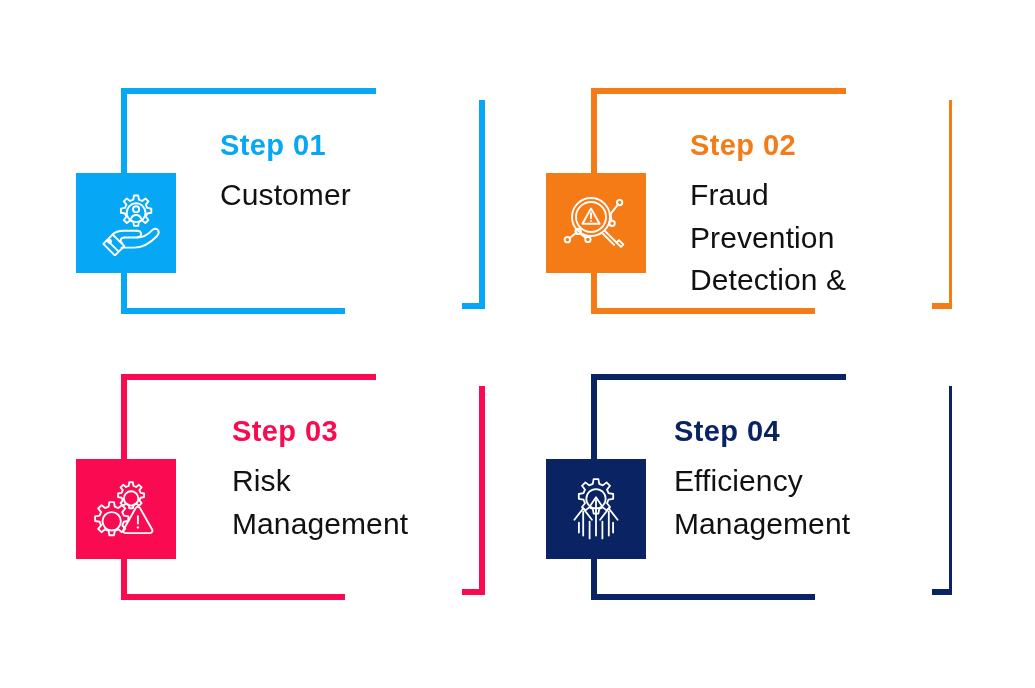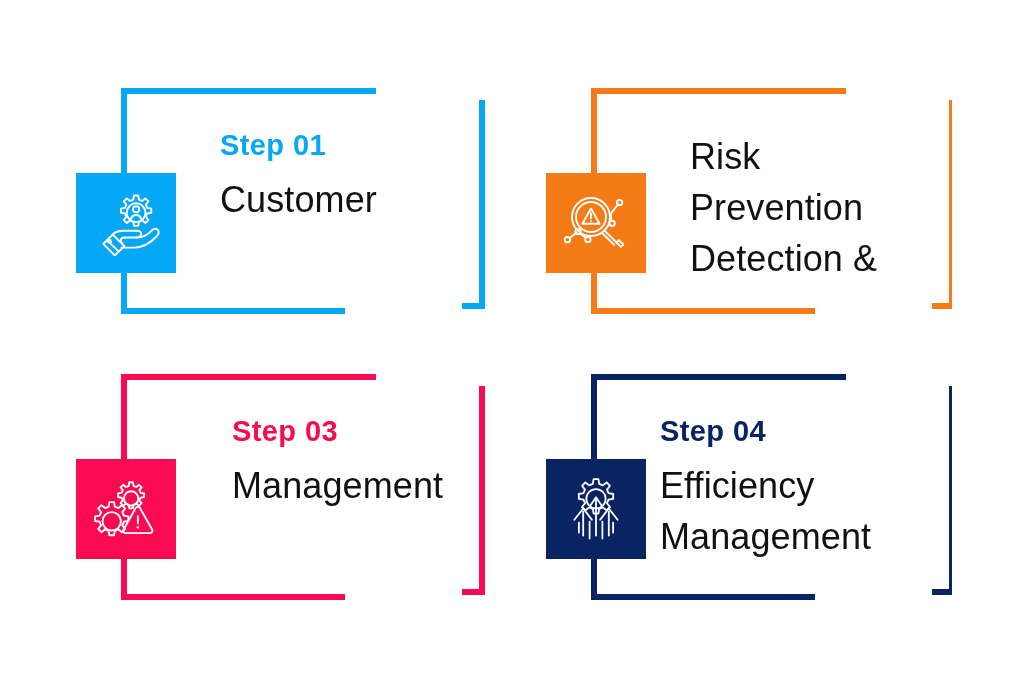--- a/index.html
+++ b/index.html
@@ -40,21 +40,21 @@
   }
   .step-label {
     font-size: 29px;
     font-weight: bold;
     letter-spacing: 0.4px;
     line-height: 1.0;
     margin: 0 0 14px 0;
     white-space: nowrap;
   }
   .step-title {
-    font-size: 36px;
+    font-size: 30px;
     font-weight: normal;
     color: #111111;
     line-height: 1.42;
     margin: 0;
     letter-spacing: 0.1px;
   }
 </style>
 </head>
 <body>
 
@@ -134,22 +134,23 @@
           <path d="M8.7 47.9 L15.6 42.6"></path>
           <path d="M18.9 43.5 L24.6 47.8"></path>
           <circle cx="6.4" cy="49.7" r="2.7"></circle>
           <circle cx="17.2" cy="41.4" r="2.7"></circle>
           <circle cx="26.9" cy="49.4" r="2.7"></circle>
         </svg>
       </span>
     </div>
 
     <div class="text-block" style="left:690px; top:131px;">
-      <div class="step-title">
-        <div>Risk</div>
+      <div class="step-label" style="color:#F57B16;">Step 02</div>
+      <div class="step-title">
+        <div>Fraud</div>
         <div>Prevention</div>
         <div>Detection &amp;</div>
       </div>
     </div>
   </div>
 
   <div>
     <div class="bracket-part" style="left:121px; top:374px; width:255px; height:6px; background:#FA0A50;"></div>
     <div class="bracket-part" style="left:121px; top:374px; width:6px; height:86px; background:#FA0A50;"></div>
     <div class="bracket-part" style="left:121px; top:558px; width:6px; height:42px; background:#FA0A50;"></div>
@@ -170,20 +171,21 @@
           <path d="M44.8 31.9 c0.9-1.6 3.2-1.6 4.1 0 l12.2 21.6 c0.9 1.6-0.2 3.6-2.1 3.6 l-24.3 0 c-1.8 0-3-2-2.1-3.6 Z"></path>
           <path d="M46.9 40.1 L46.9 47.6"></path>
           <circle cx="46.9" cy="51.4" r="1.2" fill="#ffffff" stroke="none"></circle>
         </svg>
       </span>
     </div>
 
     <div class="text-block" style="left:232px; top:417px;">
       <div class="step-label" style="color:#FA0A50;">Step 03</div>
       <div class="step-title">
+        <div>Risk</div>
         <div>Management</div>
       </div>
     </div>
   </div>
 
   <div>
     <div class="bracket-part" style="left:591px; top:374px; width:255px; height:6px; background:#0A2463;"></div>
     <div class="bracket-part" style="left:591px; top:374px; width:6px; height:86px; background:#0A2463;"></div>
     <div class="bracket-part" style="left:591px; top:558px; width:6px; height:42px; background:#0A2463;"></div>
     <div class="bracket-part" style="left:591px; top:594px; width:224px; height:6px; background:#0A2463;"></div>
@@ -208,21 +210,21 @@
           <path d="M45.8 35.6 L45.8 59.5"></path>
 
           <path d="M26.6 45.6 L26.6 62.4"></path>
           <path d="M39.4 45.6 L39.4 62.4"></path>
           <path d="M15.9 46.6 L15.9 56.6"></path>
           <path d="M50.1 46.6 L50.1 56.6"></path>
         </svg>
       </span>
     </div>
 
-    <div class="text-block" style="left:660px; top:417px;">
+    <div class="text-block" style="left:674px; top:417px;">
       <div class="step-label" style="color:#0A2463;">Step 04</div>
       <div class="step-title">
         <div>Efficiency</div>
         <div>Management</div>
       </div>
     </div>
   </div>
 
 </div>
 

